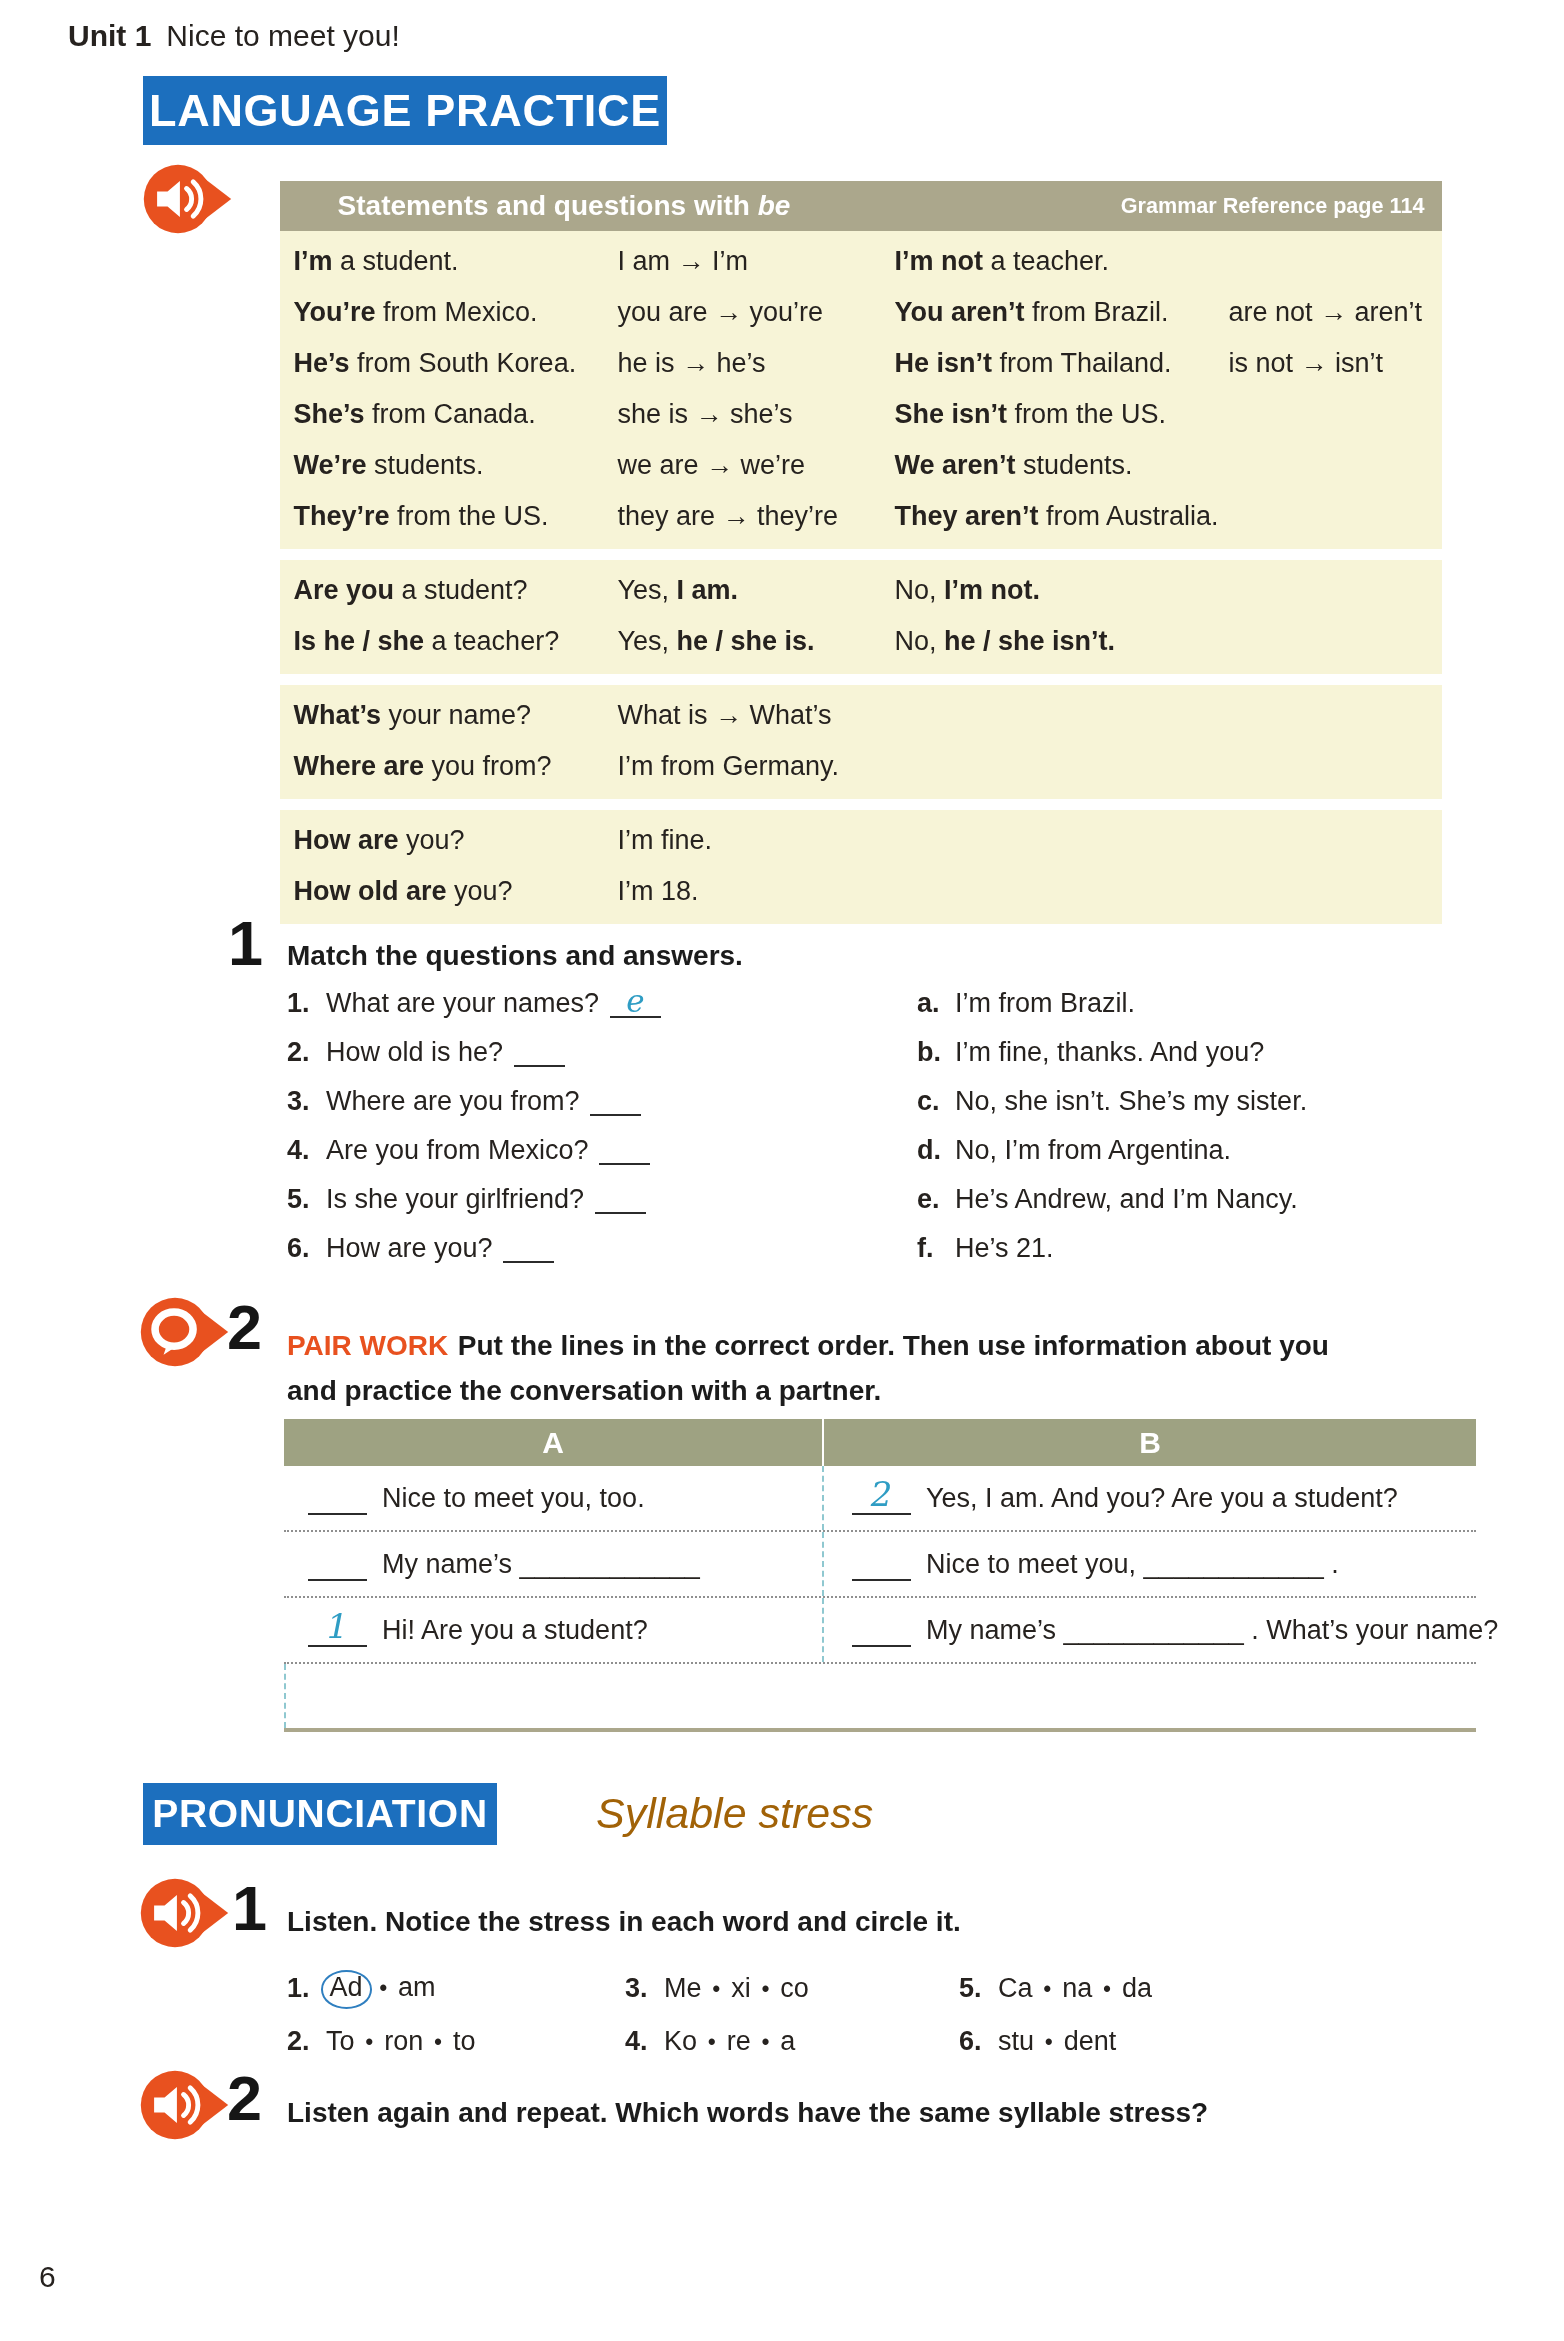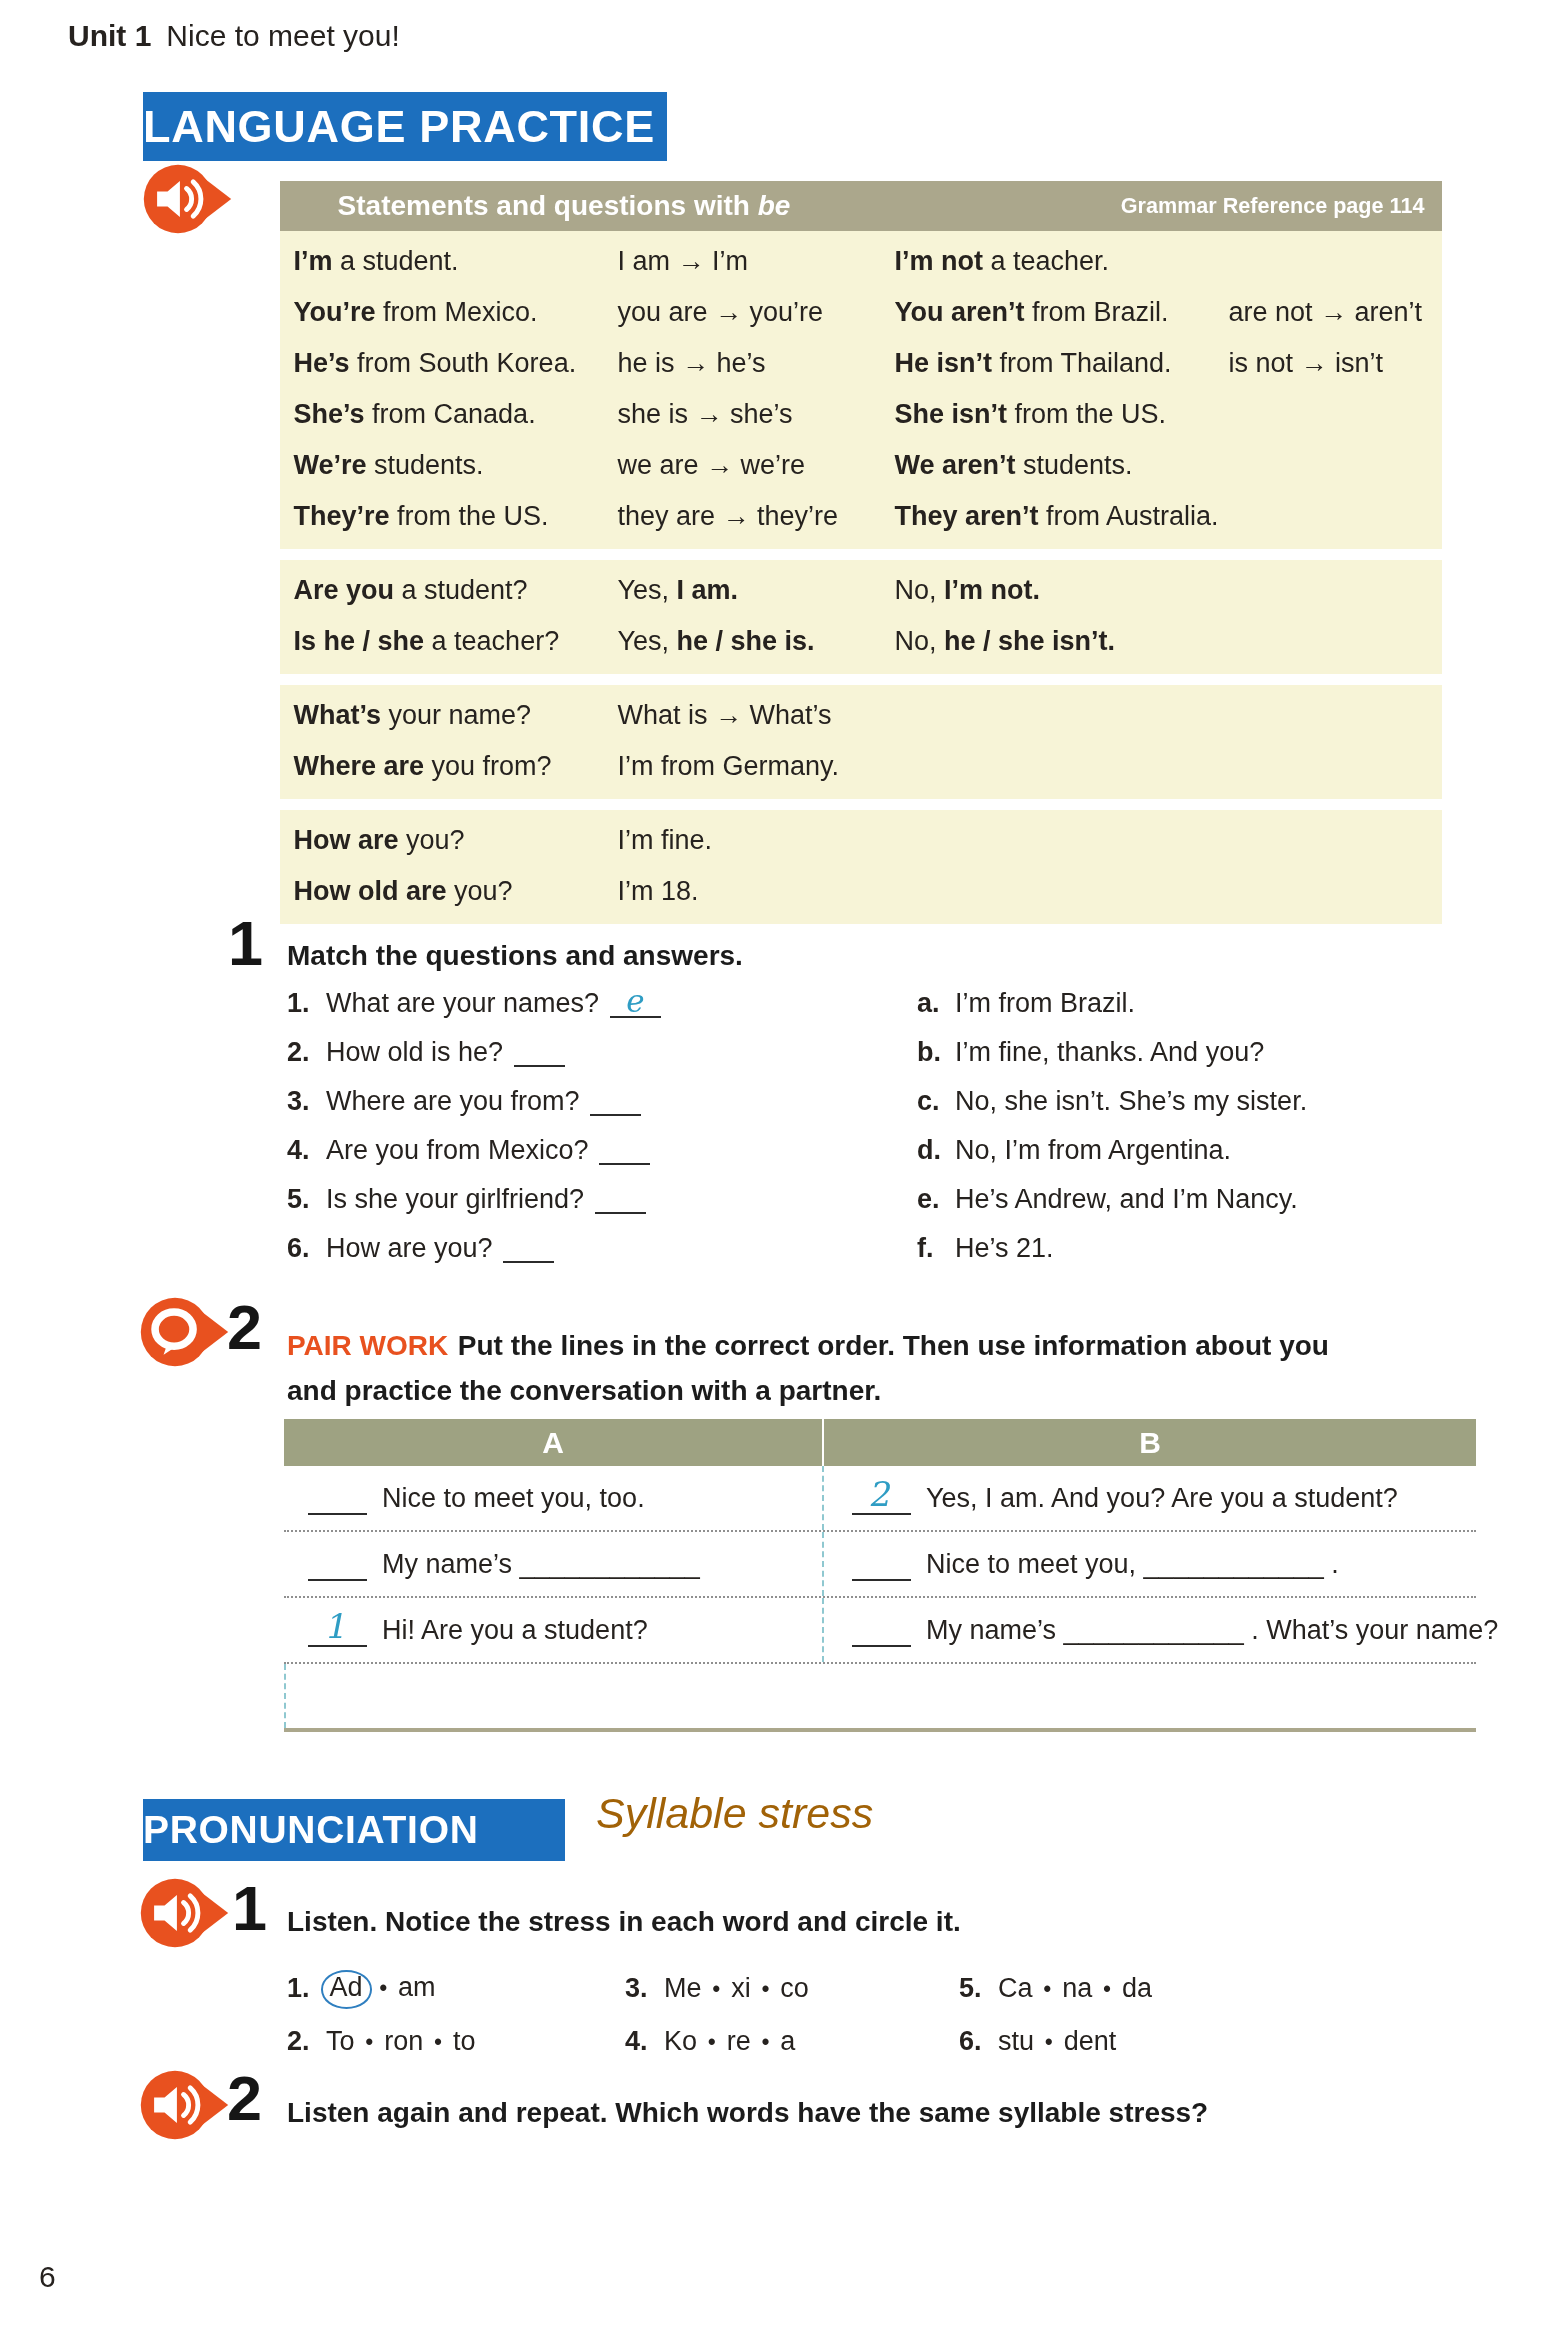--- a/index.html
+++ b/index.html
@@ -7,23 +7,23 @@
     width:1564px;height:2342px;position:relative;background:#ffffff;
     font-family:"Liberation Sans","DejaVu Sans",sans-serif;color:#26221f;
     -webkit-font-smoothing:antialiased;
   }
   b{font-weight:bold;}
   
   #unit-header{position:absolute;left:39px;top:19px;font-size:30px;}
   #unit-header .unit-label{font-weight:bold;margin-right:15px;margin-left:29px;}
   
   .banner{position:absolute;background:var(--blue);color:#fff;font-weight:bold;
-    display:flex;align-items:center;justify-content:flex-start;letter-spacing:0.7px;margin-top:16px;}
+    display:flex;align-items:center;justify-content:center;letter-spacing:0.7px;}
   #lp-banner{left:143px;top:76px;width:524px;height:69px;font-size:45px;}
-  #pron-banner{left:143px;top:1783px;width:422px;height:62px;font-size:39px;}
+  #pron-banner{left:143px;top:1783px;width:354px;height:62px;font-size:39px;}
   #pron-subtitle{position:absolute;left:596px;top:1789px;font-size:43px;font-style:italic;color:#a16207;}
   
   .pin-icon{position:absolute;width:93px;height:76px;}
   #audio-icon-1{left:141px;top:161px;}
   #pair-icon{left:138px;top:1294px;}
   #audio-icon-2{left:138px;top:1875px;}
   #audio-icon-3{left:138px;top:2067px;}
   
   #grammar-table{position:absolute;left:280px;top:181px;width:1162px;}
   #grammar-header{height:50px;background:var(--olive);color:#fff;display:flex;

